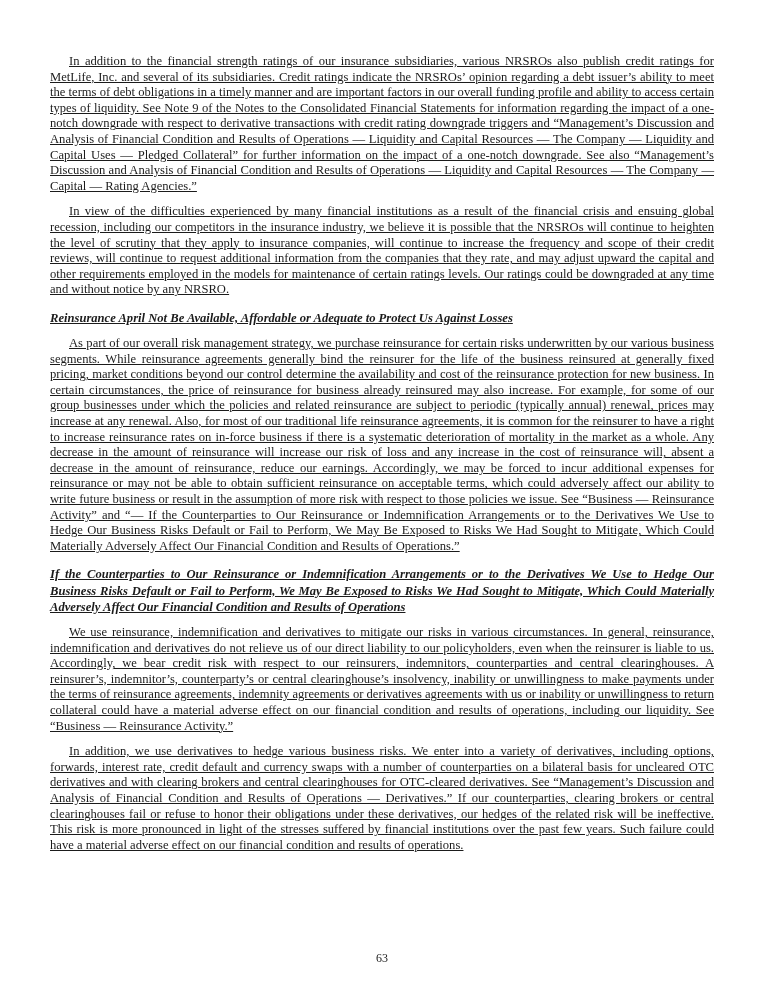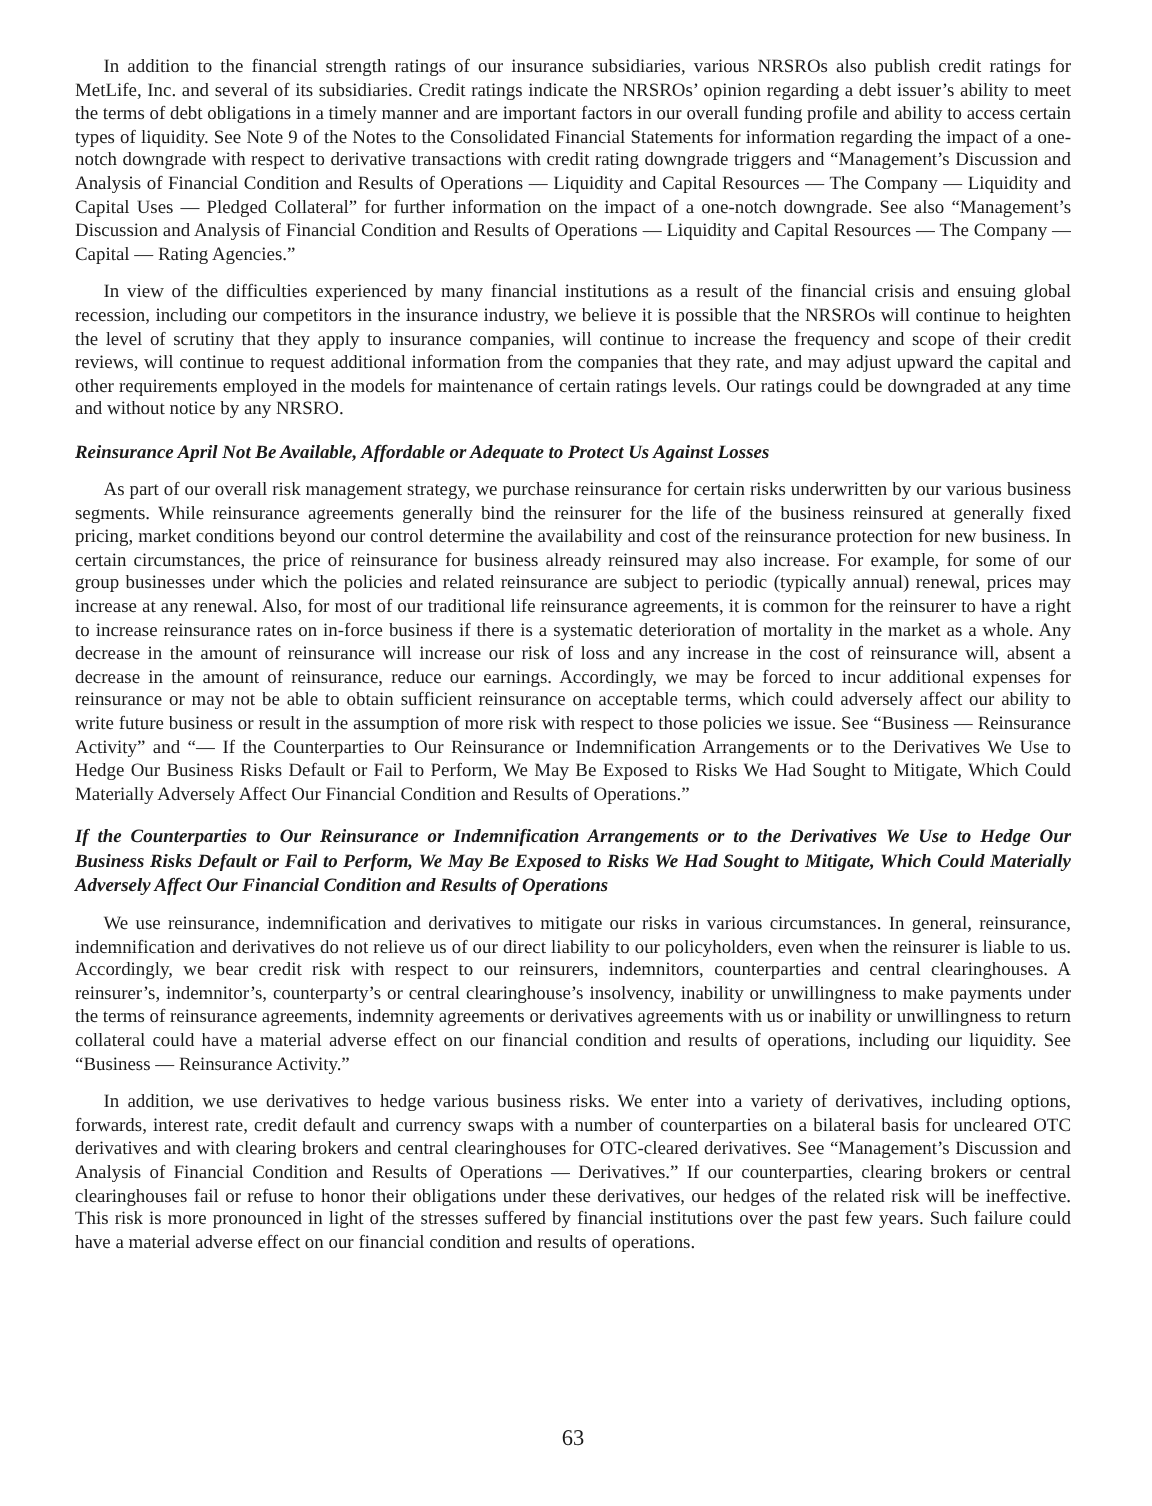--- a/index.html
+++ b/index.html
@@ -10,22 +10,23 @@
     height: 1004px;
     background: #ffffff;
     font-family: "Liberation Serif", "DejaVu Serif", serif;
     color: #1b1b1b;
     overflow: hidden;
     margin: 0 auto;
   }
   .content {
     position: absolute;
     left: 50px;
-    top: 37px;
+    top: 54px;
     width: 664px;
+    text-decoration: underline;
   }
   .para {
     font-size: 12.6px;
     line-height: 15.6px;
     text-align: justify;
     text-indent: 19px;
     margin-bottom: 10px;
   }
   .heading {
     font-size: 12.6px;
@@ -35,21 +36,21 @@
     text-align: justify;
     margin-top: 12px;
     margin-bottom: 10px;
   }
   .footer {
     position: absolute;
     top: 951px;
     left: 50px;
     width: 664px;
     text-align: center;
-    font-size: 15px;
+    font-size: 12px;
     color: #1b1b1b;
   }
 </style>
 </head>
 <body>
 
 <div class="page">
   <div class="content">
     <p class="para">In addition to the financial strength ratings of our insurance subsidiaries, various NRSROs also publish credit ratings for MetLife, Inc. and several of its subsidiaries. Credit ratings indicate the NRSROs’ opinion regarding a debt issuer’s ability to meet the terms of debt obligations in a timely manner and are important factors in our overall funding profile and ability to access certain types of liquidity. See Note 9 of the Notes to the Consolidated Financial Statements for information regarding the impact of a one-notch downgrade with respect to derivative transactions with credit rating downgrade triggers and “Management’s Discussion and Analysis of Financial Condition and Results of Operations — Liquidity and Capital Resources — The Company — Liquidity and Capital Uses — Pledged Collateral” for further information on the impact of a one-notch downgrade. See also “Management’s Discussion and Analysis of Financial Condition and Results of Operations — Liquidity and Capital Resources — The Company — Capital — Rating Agencies.”</p>
     <p class="para">In view of the difficulties experienced by many financial institutions as a result of the financial crisis and ensuing global recession, including our competitors in the insurance industry, we believe it is possible that the NRSROs will continue to heighten the level of scrutiny that they apply to insurance companies, will continue to increase the frequency and scope of their credit reviews, will continue to request additional information from the companies that they rate, and may adjust upward the capital and other requirements employed in the models for maintenance of certain ratings levels. Our ratings could be downgraded at any time and without notice by any NRSRO.</p>

